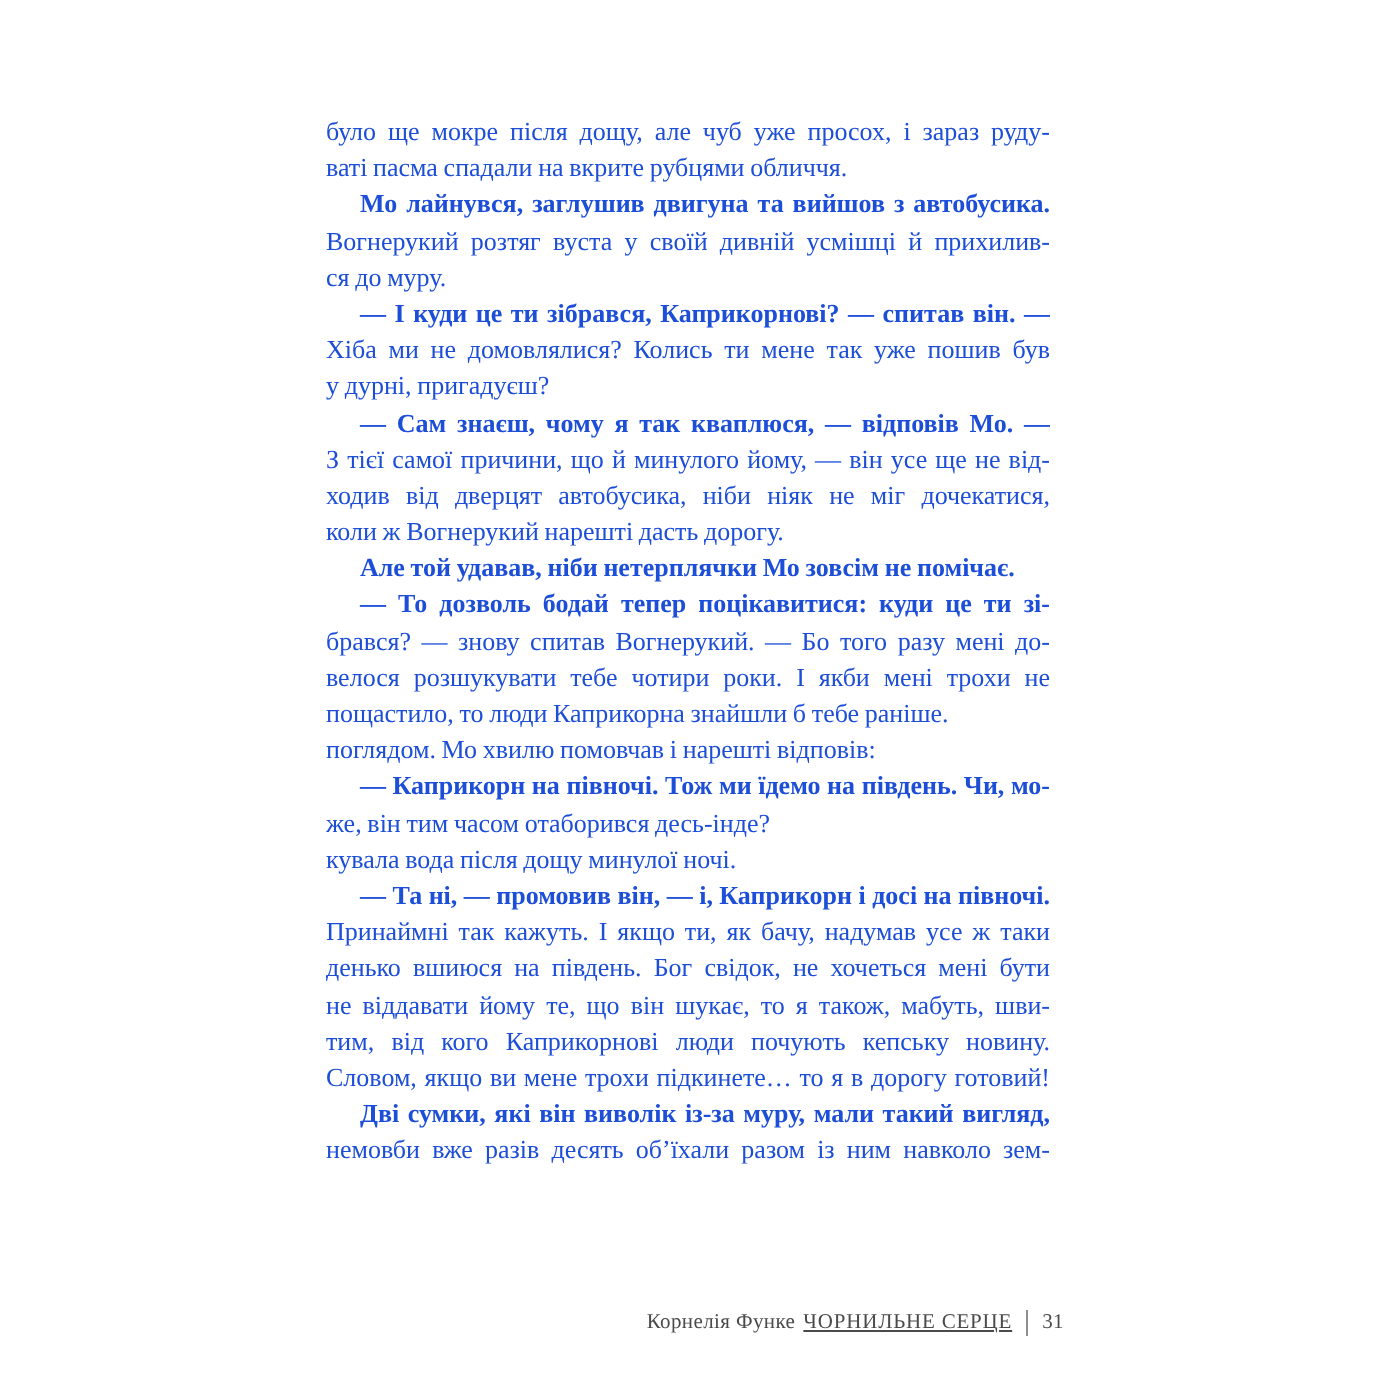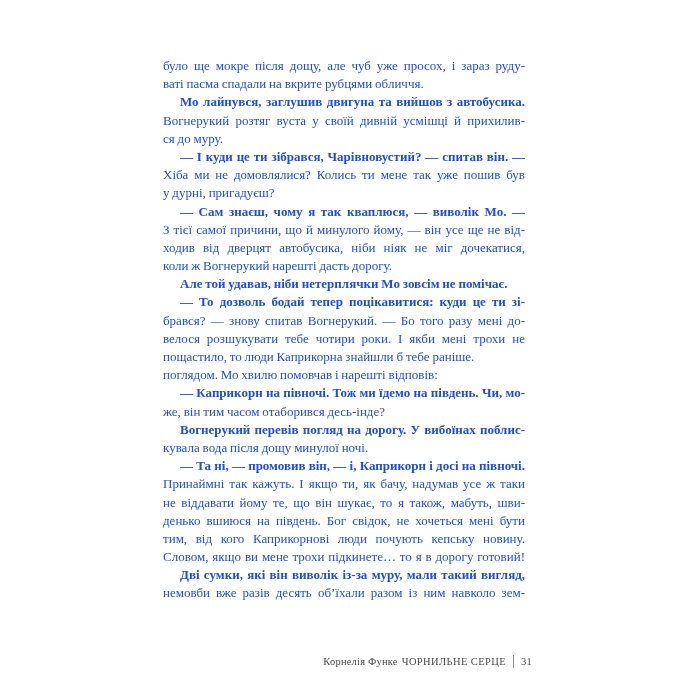--- a/index.html
+++ b/index.html
@@ -36,69 +36,68 @@
     top: 655px;
     right: 168px;
     display: flex;
     align-items: center;
     font-size: 10.5px;
     color: #4a4a4a;
     letter-spacing: 0.2px;
     white-space: nowrap;
   }
   .footer-author { margin-right: 4px; margin-left: 34px; }
-  .footer-title { letter-spacing: 0.4px; }
+  .footer-title { letter-spacing: 0.4px; text-decoration: underline; }
   .footer-divider {
     display: inline-block;
     width: 1px; height: 13px;
     background: #8f8f8f;
     margin: 0 7px;
   }
 </style>
 </head>
 <body>
 
 <div class="book-page">
 
   <div class="page-text">
     <div class="line j">було ще мокре після дощу, але чуб уже просох, і зараз руду-</div>
     <div class="line">ваті пасма спадали на вкрите рубцями обличчя.</div>
 
     <div class="line j ind">Мо лайнувся, заглушив двигуна та вийшов з автобусика.</div>
     <div class="line j">Вогнерукий розтяг вуста у своїй дивній усмішці й прихилив-</div>
     <div class="line">ся до муру.</div>
 
-    <div class="line j ind">— І куди це ти зібрався, Чарівновустий? — спитав він. —</div>
+    <div class="line j ind">— І куди це ти зібрався, Каприкорнові? — спитав він. —</div>
     <div class="line j">Хіба ми не домовлялися? Колись ти мене так уже пошив був</div>
     <div class="line">у дурні, пригадуєш?</div>
 
-    <div class="line j ind">— Сам знаєш, чому я так кваплюся, — виволік Мо. —</div>
+    <div class="line j ind">— Сам знаєш, чому я так кваплюся, — відповів Мо. —</div>
     <div class="line j">З тієї самої причини, що й минулого йому, — він усе ще не від-</div>
     <div class="line j">ходив від дверцят автобусика, ніби ніяк не міг дочекатися,</div>
     <div class="line">коли ж Вогнерукий нарешті дасть дорогу.</div>
 
     <div class="line ind">Але той удавав, ніби нетерплячки Мо зовсім не помічає.</div>
 
     <div class="line j ind">— То дозволь бодай тепер поцікавитися: куди це ти зі-</div>
     <div class="line j">брався? — знову спитав Вогнерукий. — Бо того разу мені до-</div>
     <div class="line j">велося розшукувати тебе чотири роки. І якби мені трохи не</div>
     <div class="line">пощастило, то люди Каприкорна знайшли б тебе раніше.</div>
 
     <div class="line">поглядом. Мо хвилю помовчав і нарешті відповів:</div>
 
     <div class="line j ind">— Каприкорн на півночі. Тож ми їдемо на південь. Чи, мо-</div>
     <div class="line">же, він тим часом отаборився десь-інде?</div>
 
-    <div class="line j ind">Вогнерукий перевів погляд на дорогу. У вибоїнах поблис-</div>
     <div class="line">кувала вода після дощу минулої ночі.</div>
 
     <div class="line j ind">— Та ні, — промовив він, — і, Каприкорн і досі на півночі.</div>
     <div class="line j">Принаймні так кажуть. І якщо ти, як бачу, надумав усе ж таки</div>
+    <div class="line j">денько вшиюся на південь. Бог свідок, не хочеться мені бути</div>
     <div class="line j">не віддавати йому те, що він шукає, то я також, мабуть, шви-</div>
-    <div class="line j">денько вшиюся на південь. Бог свідок, не хочеться мені бути</div>
     <div class="line j">тим, від кого Каприкорнові люди почують кепську новину.</div>
     <div class="line j">Словом, якщо ви мене трохи підкинете… то я в дорогу готовий!</div>
 
     <div class="line j ind">Дві сумки, які він виволік із-за муру, мали такий вигляд,</div>
     <div class="line j">немовби вже разів десять об’їхали разом із ним навколо зем-</div>
   </div>
 
   <div class="page-footer">
     <span class="footer-author">Корнелія Функе</span>
     <span class="footer-title">ЧОРНИЛЬНЕ СЕРЦЕ</span>

